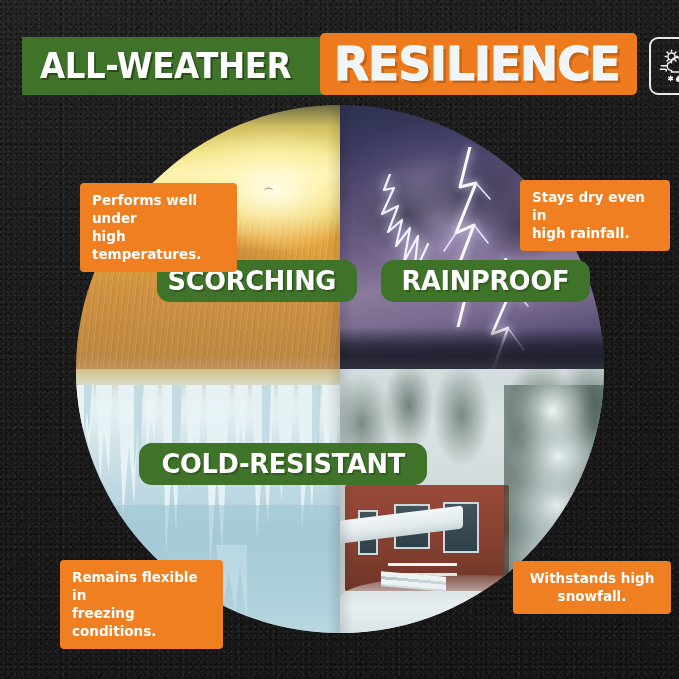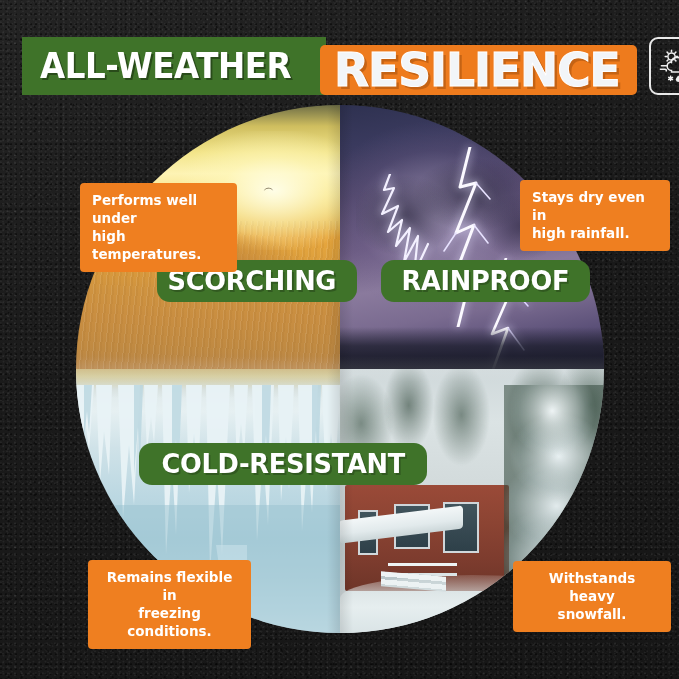--- a/index.html
+++ b/index.html
@@ -54,21 +54,21 @@
     font-weight: bold;
     letter-spacing: -0.5px;
     font-family: "DejaVu Sans", sans-serif;
     text-shadow: 2px 2px 0 rgba(0,0,0,0.35);
     white-space: nowrap;
     transform: scaleX(0.93);
     transform-origin: left center;
   }
   .title-orange {
     background: #ee7b1d;
-    height: 50px;
+    height: 62px;
     display: flex;
     align-items: center;
     padding: 8px 14px;
     margin-left: -6px;
     border-radius: 5px;
     position: relative;
     z-index: 2;
     flex: 1;
   }
   .title-orange span {
@@ -334,21 +334,21 @@
     margin: 0;
     color: #ffffff;
     font-family: "DejaVu Sans", sans-serif;
     font-weight: bold;
     font-size: 13.5px;
     line-height: 1.34;
     white-space: pre-line;
   }
   .co-hot   { left: 44px;  top: 183px; width: 157px; text-align: left; }
   .co-rain  { left: 484px; top: 180px; width: 150px; text-align: left; }
-  .co-cold  { left: 52px;  top: 560px; width: 163px; text-align: center; }
+  .co-cold  { left: 24px;  top: 560px; width: 163px; text-align: left; }
   .co-snow  { left: 477px; top: 561px; width: 158px; text-align: center; }
 </style>
 </head>
 <body>
 
 <div class="stage">
 
   <div class="header">
     <div class="title-green">
       <span>ALL-WEATHER</span>
@@ -481,17 +481,17 @@
   </div>
   <div class="callout co-rain">
     <p>Stays dry even in
 high rainfall.</p>
   </div>
   <div class="callout co-cold">
     <p>Remains flexible in
 freezing conditions.</p>
   </div>
   <div class="callout co-snow">
-    <p>Withstands heavy
+    <p>Withstands high
 snowfall.</p>
   </div>
 
 </div>
 
 </body></html>

